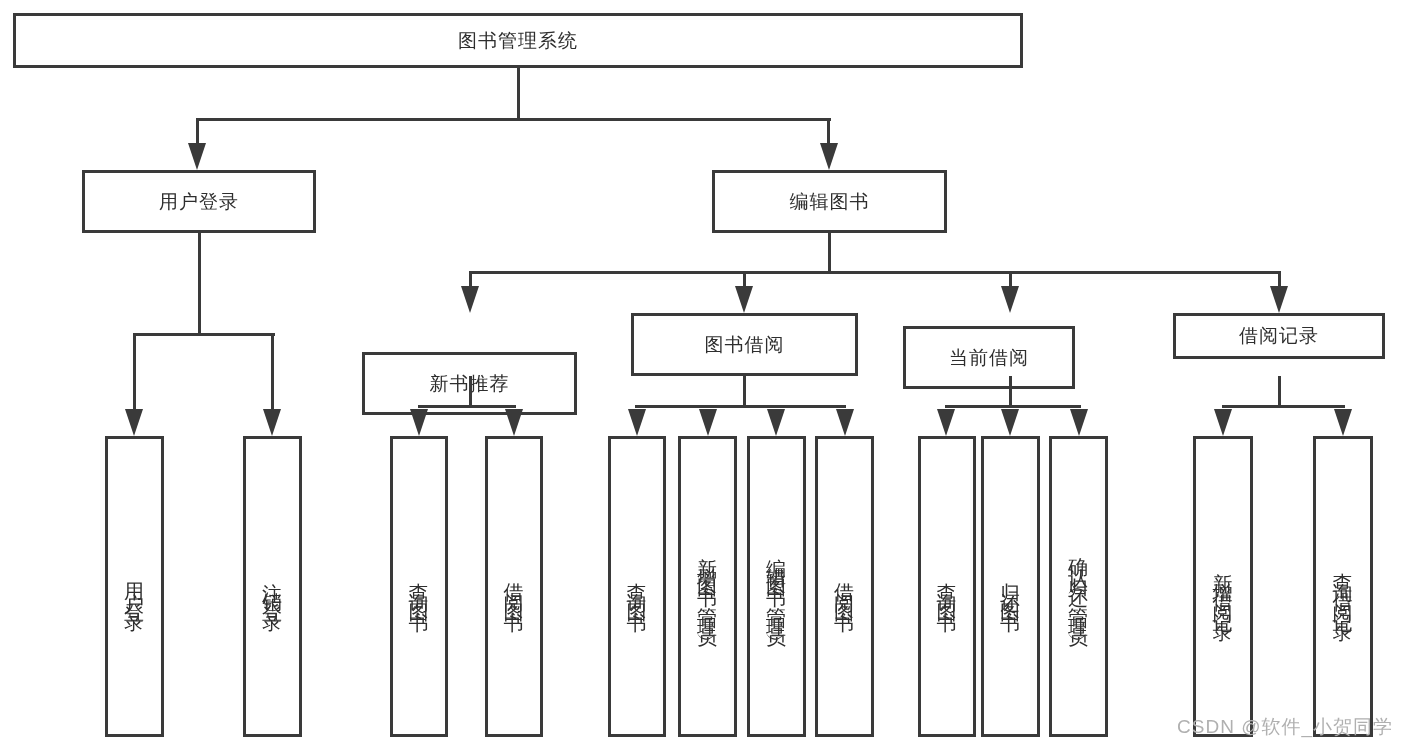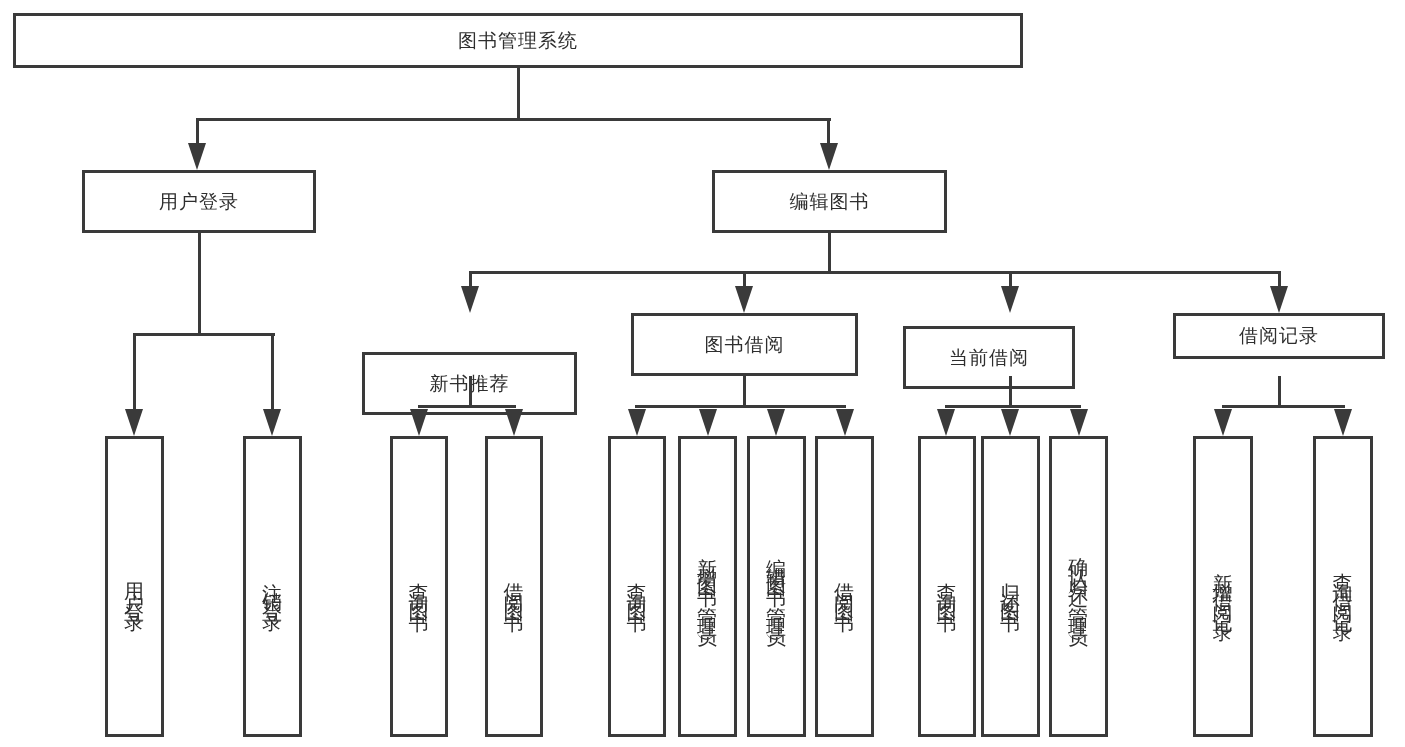--- a/index.html
+++ b/index.html
@@ -145,14 +145,15 @@
     <span class="vtext">确认归还（管理员）</span>
   </div>
 
   <div class="node leaf" style="left:1193px; top:436px; width:60px; height:301px;">
     <span class="vtext">新增借阅记录</span>
   </div>
   <div class="node leaf" style="left:1313px; top:436px; width:60px; height:301px;">
     <span class="vtext">查询借阅记录</span>
   </div>
 
+  <div class="watermark">CSDN @软件_小贺同学</div>
 
 </div>
 
 </body></html>

